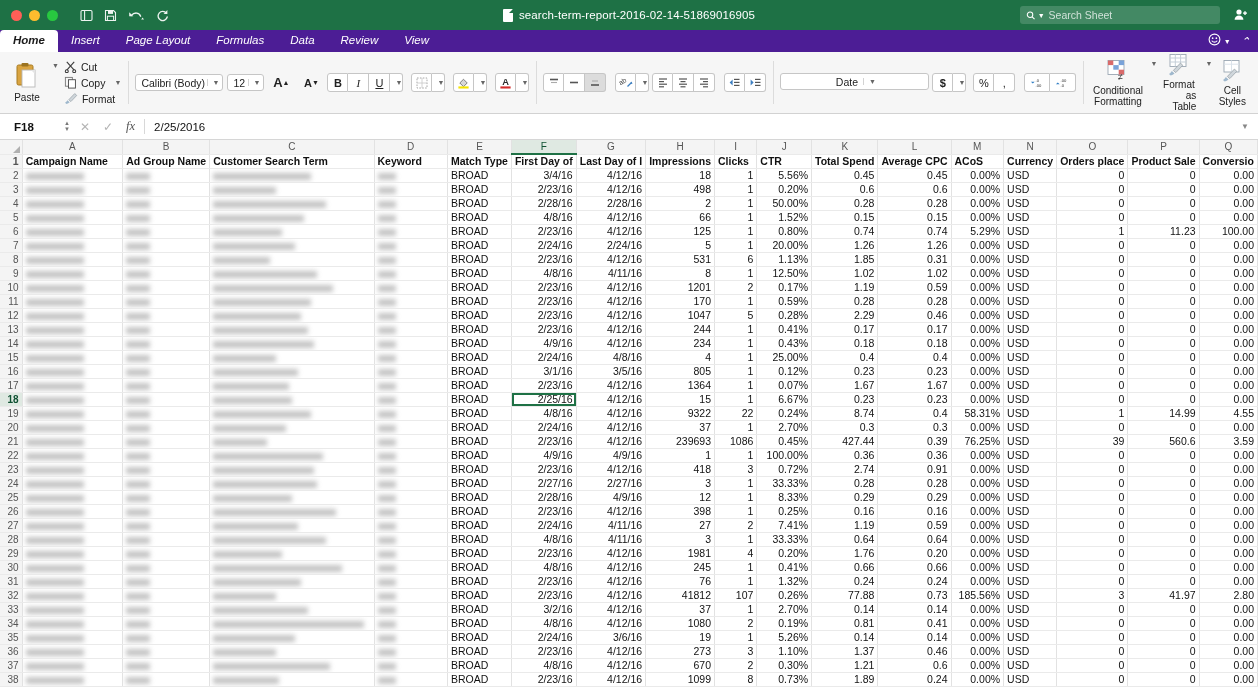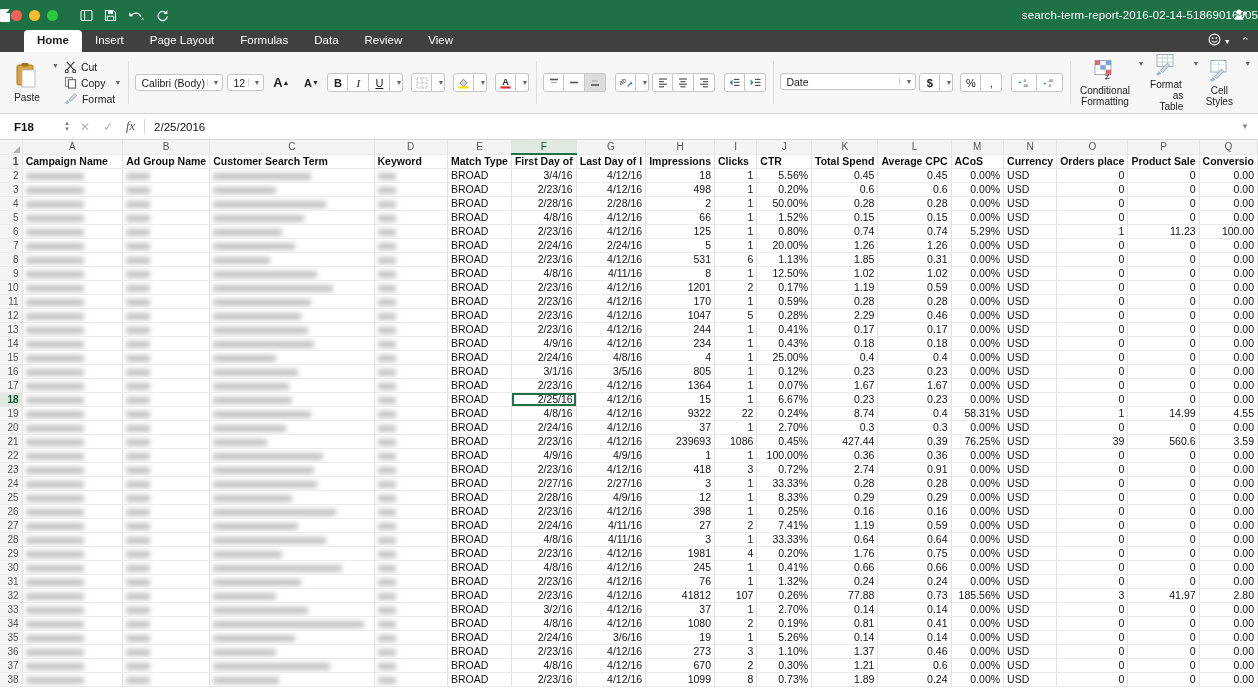--- a/index.html
+++ b/index.html
@@ -15,43 +15,43 @@
     height:30px; background:#1E7145; position:relative;
     display:flex; align-items:center;
   }
   .traffic{ display:flex; gap:7px; padding-left:11px; align-items:center; }
   .tl{ width:11px;height:11px;border-radius:50%; }
   .tl.red{background:#ff5f57;} .tl.yel{background:#febc2e;} .tl.grn{background:#28c840;}
   .qat{ display:flex; align-items:center; gap:11px; margin-left:22px; }
   .qat-ic{ color:#fff; opacity:.92; display:flex; align-items:center; }
   .title-center{
     position:absolute; left:0; right:0; top:0; bottom:0;
-    display:flex; align-items:center; justify-content:space-between;
+    display:flex; align-items:center; justify-content:center;
     pointer-events:none; gap:6px;
   }
   .title-txt{ color:#fff; font-size:11.5px; font-weight:400; letter-spacing:.1px;}
   .doc-ic{ width:10px;height:13px;background:#fff;border-radius:1px;position:relative;}
   .doc-ic:after{content:"";position:absolute;top:0;right:0;border-width:0 0 4px 4px;
     border-style:solid;border-color:transparent transparent #1E7145 transparent;}
   .searchbox{
     position:absolute; right:38px; top:6px; width:200px; height:18px;
     background:rgba(255,255,255,.17); border-radius:3px;
     display:flex;align-items:center; padding:0 6px; gap:4px;
   }
   .searchbox input{
     background:transparent;border:none;outline:none;color:#fff;font-size:10.5px;
     font-family:"Liberation Sans",sans-serif; width:100%;
   }
   .searchbox input::placeholder{color:rgba(255,255,255,.75);}
   .share-ic{position:absolute;right:10px;top:7px;color:#fff;}
 
   
   .tabsrow{
-    height:22px;background:#404040;display:flex;align-items:flex-end;
-    padding-left:24px; position:relative;
+    height:22px;background:#4c1d95;display:flex;align-items:flex-end;
+    padding-left:0; position:relative;font-style:italic;
   }
   .tab{
     font-size:11.5px;color:#fff;padding:3px 13px 4px;cursor:default;
     border-radius:4px 4px 0 0; line-height:15px;
   }
   .tab.active{ background:#fff; color:#1b1b1b; font-weight:600; }
   .ribbon-right{
     position:absolute; right:8px; bottom:2px; display:flex; align-items:center; gap:10px;
     color:#fff;
   }
@@ -71,21 +71,21 @@
   .mini-list{ display:flex;flex-direction:column;gap:3px;justify-content:center; }
   .mini{ display:flex;align-items:center;gap:4px; font-size:10.5px; }
   .sel{
     border:1px solid #c6c6c6;background:#fff;border-radius:3px;height:17px;
     display:flex;align-items:center;padding:0 3px 0 5px; font-size:10.5px;
   }
   .sel .cap{ white-space:nowrap; }
   .caret{ font-size:7px;color:#666;margin-left:5px; }
   .fontsize{ width:37px; }
   .fontname{ width:88px; }
-  .numfmt{ width:136px; justify-content:space-between; }
+  .numfmt{ width:149px; justify-content:center; }
   .sqbtn{
     width:21px;height:19px;border:1px solid #c6c6c6;background:#fff;border-radius:3px;
     display:flex;align-items:center;justify-content:center;font-size:11px;
   }
   .sqbtn.wide{ width:26px; }
   .sqbtn.on{ background:#dcdcdc; }
   .btngrp{ display:flex; }
   .btngrp .sqbtn{ border-radius:0; border-left:none; }
   .btngrp .sqbtn:first-child{ border-radius:3px 0 0 3px; border-left:1px solid #c6c6c6; }
   .btngrp .sqbtn:last-child{ border-radius:0 3px 3px 0; }
@@ -184,20 +184,28 @@
     <span class="qat-ic">
       <svg width="13" height="13" viewBox="0 0 13 13">
           <path d="M10.4 4.3A4.6 4.6 0 1 0 11.2 8" fill="none" stroke="#fff" stroke-width="1.3" stroke-linecap="round"></path>
           <path d="M11.4 1.1v3.9H7.6z" fill="#fff"></path>
         </svg>
     </span>
   </div>
   <div class="title-center">
     <span class="doc-ic"></span>
     <span class="title-txt">search-term-report-2016-02-14-51869016905</span>
+  </div>
+  <div class="searchbox">
+    <svg width="11" height="11" viewBox="0 0 12 12">
+        <circle cx="5" cy="5" r="3.4" fill="none" stroke="#fff" stroke-width="1.3"></circle>
+        <line x1="7.6" y1="7.6" x2="10.6" y2="10.6" stroke="#fff" stroke-width="1.3"></line>
+      </svg>
+    <span style="color:#fff;font-size:7px;margin-left:-2px;">▼</span>
+    <input type="text" placeholder="Search Sheet" style="">
   </div>
   <span class="share-ic">
     <svg width="14" height="13" viewBox="0 0 14 13">
         <circle cx="5" cy="4" r="2.6" fill="#fff"></circle>
         <path d="M0.6 11.8c0-2.6 2-4.2 4.4-4.2s4.4 1.6 4.4 4.2z" fill="#fff"></path>
         <line x1="11" y1="3.2" x2="11" y2="7" stroke="#fff" stroke-width="1.4"></line>
         <line x1="9.1" y1="5.1" x2="12.9" y2="5.1" stroke="#fff" stroke-width="1.4"></line>
       </svg>
   </span>
 </div>
@@ -1194,21 +1202,21 @@
           <td class="txt blur"><span style="width:30%"></span></td>
           <td class="txt blur"><span style="width:44%"></span></td>
           <td class="txt blur"><span style="width:28%"></span></td>
           <td class="txt">BROAD</td>
           <td class="num">2/23/16</td>
           <td class="num">4/12/16</td>
           <td class="num">1981</td>
           <td class="num">4</td>
           <td class="num">0.20%</td>
           <td class="num">1.76</td>
-          <td class="num">0.75</td>
+          <td class="num">0.20</td>
           <td class="num">0.00%</td>
           <td class="txt">USD</td>
           <td class="num">0</td>
           <td class="num">0</td>
           <td class="num">0.00</td>
         </tr>
         <tr>
           <td class="rowhead">30</td>
           <td class="txt blur"><span style="width:62%"></span></td>
           <td class="txt blur"><span style="width:30%"></span></td>

